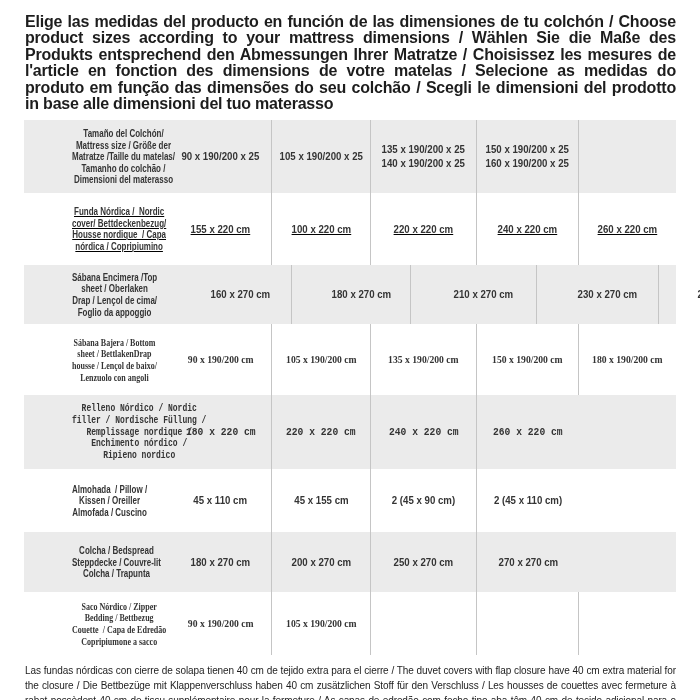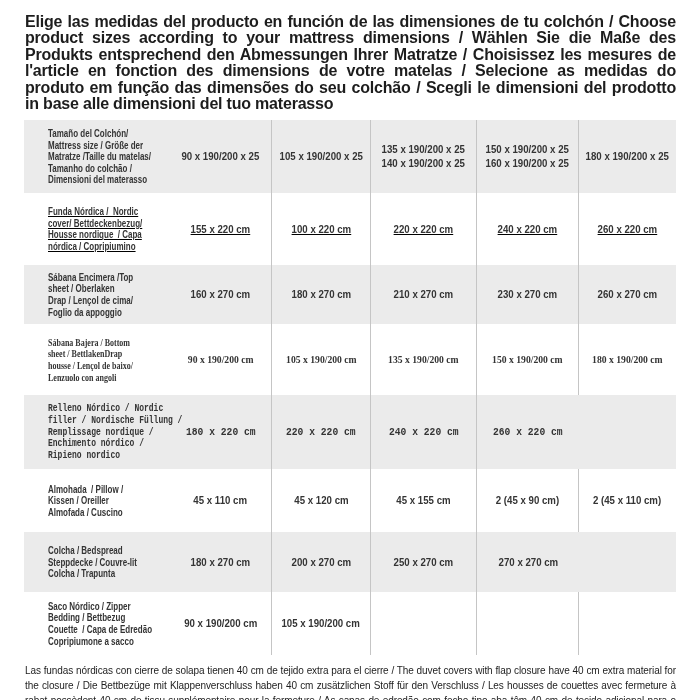--- a/index.html
+++ b/index.html
@@ -27,32 +27,32 @@
     width: 652px;
   }
   .t-row {
     display: grid;
     grid-template-columns: 146px 102px 99px 106px 102px 97px;
   }
   .t-row.bg-gray { background: #ebebeb; }
   .t-row.bg-white { background: #ffffff; }
   .t-row:nth-child(1) { min-height: 73px; }
   .t-row:nth-child(2) { min-height: 72px; text-decoration: underline; }
-  .t-row:nth-child(3) { min-height: 59px; }
+  .t-row:nth-child(3) { min-height: 59px; gap: 20px; }
   .t-row:nth-child(4) { min-height: 71px; font-family: Liberation Serif, serif; }
   .t-row:nth-child(5) { min-height: 74px; font-family: Liberation Mono, monospace; }
   .t-row:nth-child(6) { min-height: 63px; }
   .t-row:nth-child(7) { min-height: 60px; }
-  .t-row:nth-child(8) { min-height: 63px; }
+  .t-row:nth-child(8) { min-height: 63px; font-family: Liberation Serif, serif; }
   .cell {
     display: flex;
     align-items: center;
     overflow: visible;
   }
-  .cell.lbl { padding-left: 24px; }
+  .cell.lbl { padding-left: 48px; text-align: center; }
   .cell.val { justify-content: center; }
   .cell.val.sep { border-right: 1px solid #c5c5c5; }
   .lbl-text {
     display: inline-block;
     white-space: pre;
     font-size: 10px;
     line-height: 11.6px;
     font-weight: bold;
     color: #343434;
     transform: scaleX(0.80);
@@ -104,23 +104,20 @@
           <span class="val-text">105 x 190/200 x 25</span>
         </div>
       <div class="cell val sep">
           <span class="val-text">135 x 190/200 x 25
 140 x 190/200 x 25</span>
         </div>
       <div class="cell val sep">
           <span class="val-text">150 x 190/200 x 25
 160 x 190/200 x 25</span>
         </div>
-      <div class="cell val">
-          <span class="val-text">180 x 190/200 x 25</span>
-        </div>
     </div>
 
     <div class="t-row bg-white">
       <div class="cell lbl">
           <span class="lbl-text">Funda Nórdica /  Nordic
 cover/ Bettdeckenbezug/
 Housse nordique  / Capa
 nórdica / Copripiumino</span>
         </div>
       <div class="cell val sep">
@@ -213,23 +210,20 @@
     <div class="t-row bg-white">
       <div class="cell lbl">
           <span class="lbl-text">Almohada  / Pillow /
 Kissen / Oreiller
 Almofada / Cuscino</span>
         </div>
       <div class="cell val sep">
           <span class="val-text">45 x 110 cm</span>
         </div>
       <div class="cell val sep">
-          <span class="val-text">45 x 120 cm</span>
-        </div>
-      <div class="cell val sep">
           <span class="val-text">45 x 155 cm</span>
         </div>
       <div class="cell val sep">
           <span class="val-text">2 (45 x 90 cm)</span>
         </div>
       <div class="cell val">
           <span class="val-text">2 (45 x 110 cm)</span>
         </div>
     </div>
 

